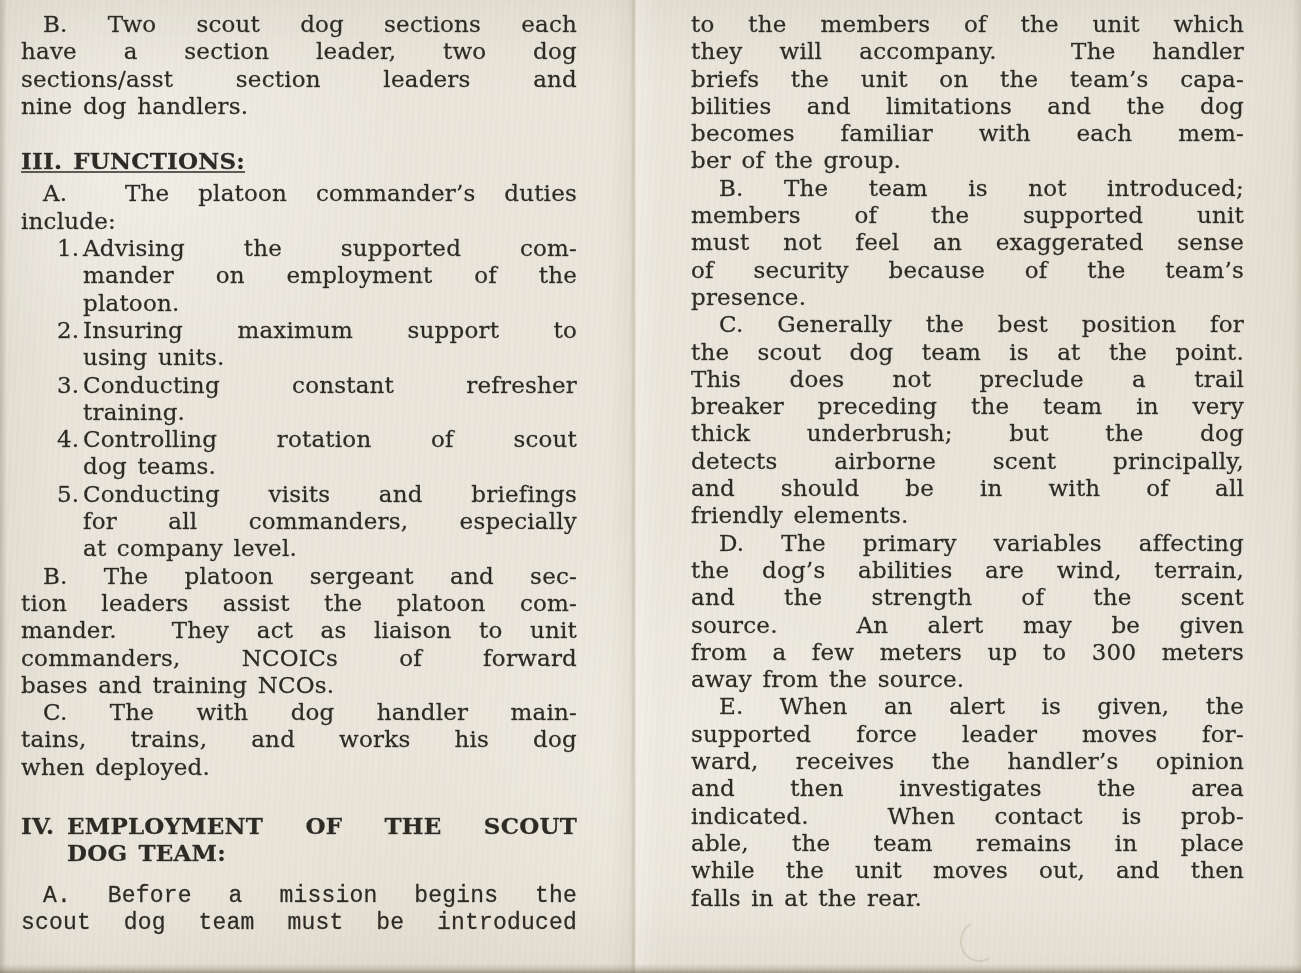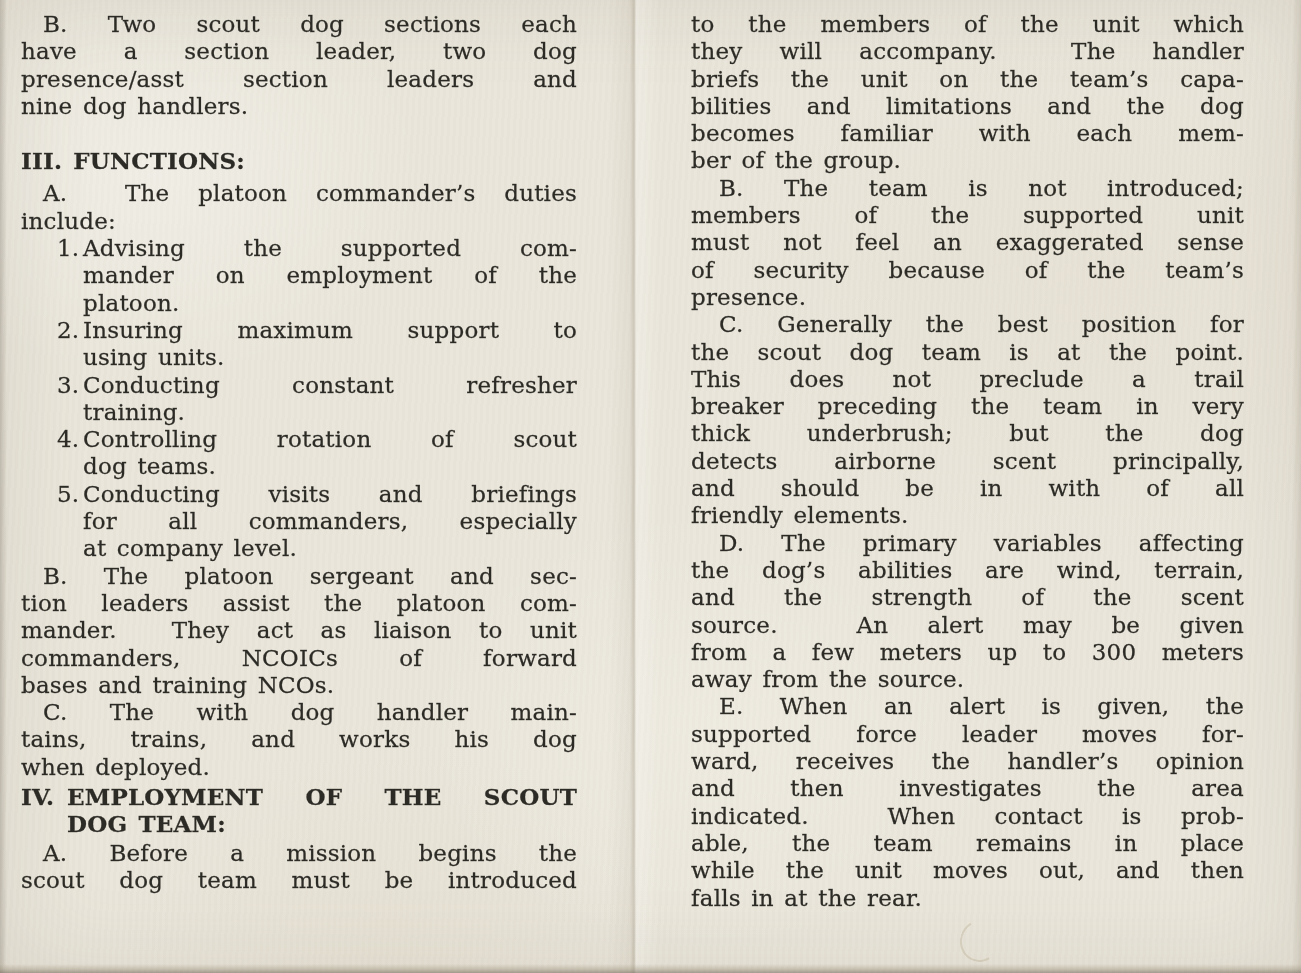--- a/index.html
+++ b/index.html
@@ -23,34 +23,34 @@
   }
   .col { position:absolute; top:11px; }
   .col-left  { left:21px;  width:556px; }
   .col-right { left:691px; width:553px; }
   .ln {
     font-size:23px; line-height:27.3px;
     text-align:justify; text-align-last:justify;
     white-space:normal;
   }
   .ln.end { text-align-last:left; }
-  .ln.noj { text-align:right; text-align-last:left; }
+  .ln.noj { text-align:right; text-align-last:left;text-decoration:underline; }
   .b  { font-weight:bold; }
   .col-left  .ind { padding-left:22px; }
   .col-right .ind { padding-left:28px; }
   .li { position:relative; }
   .li > .num { position:absolute; left:36px; top:0; font-size:23px; line-height:27.3px; }
   .li > .ln  { padding-left:62px; }
   .h4 { position:relative; }
   .h4 > .num { position:absolute; left:0; top:0; font-size:23px; line-height:27.3px; font-weight:bold; }
   .h4 > .ln  { padding-left:46px; }
   .mt27 { margin-top:27px; }
   .mt6  { margin-top:6px;  }
-  .mt19 { margin-top:2px; }
-  .mt2  { margin-top:2px;  }
+  .mt19 { margin-top:31px; }
+  .mt2  { margin-top:16px;font-family:Liberation Mono, monospace;  }
   
   .crease {
     position:absolute; top:0; bottom:0; left:608px; width:52px;
     background:linear-gradient(to right,
       rgba(160,150,128,0) 0%,
       rgba(160,150,128,0.10) 42%,
       rgba(140,130,108,0.32) 50%,
       rgba(255,255,255,0.25) 54%,
       rgba(160,150,128,0) 100%);
     pointer-events:none;
@@ -84,21 +84,21 @@
   <div class="edge-left"></div>
   <div class="edge-right"></div>
   <div class="edge-bottom"></div>
   <div class="blemish"></div>
 
   <div class="col col-left">
 
     <div>
       <div class="ln ind">B. Two scout dog sections each</div>
       <div class="ln">have a section leader, two dog</div>
-      <div class="ln">presence/asst section leaders and</div>
+      <div class="ln">sections/asst section leaders and</div>
       <div class="ln end">nine dog handlers.</div>
     </div>
 
     <div class="ln noj b mt27">III. FUNCTIONS:</div>
 
     <div class="mt6">
       <div class="ln ind">A.&nbsp; The platoon commander’s duties</div>
       <div class="ln end">include:</div>
     </div>
 

